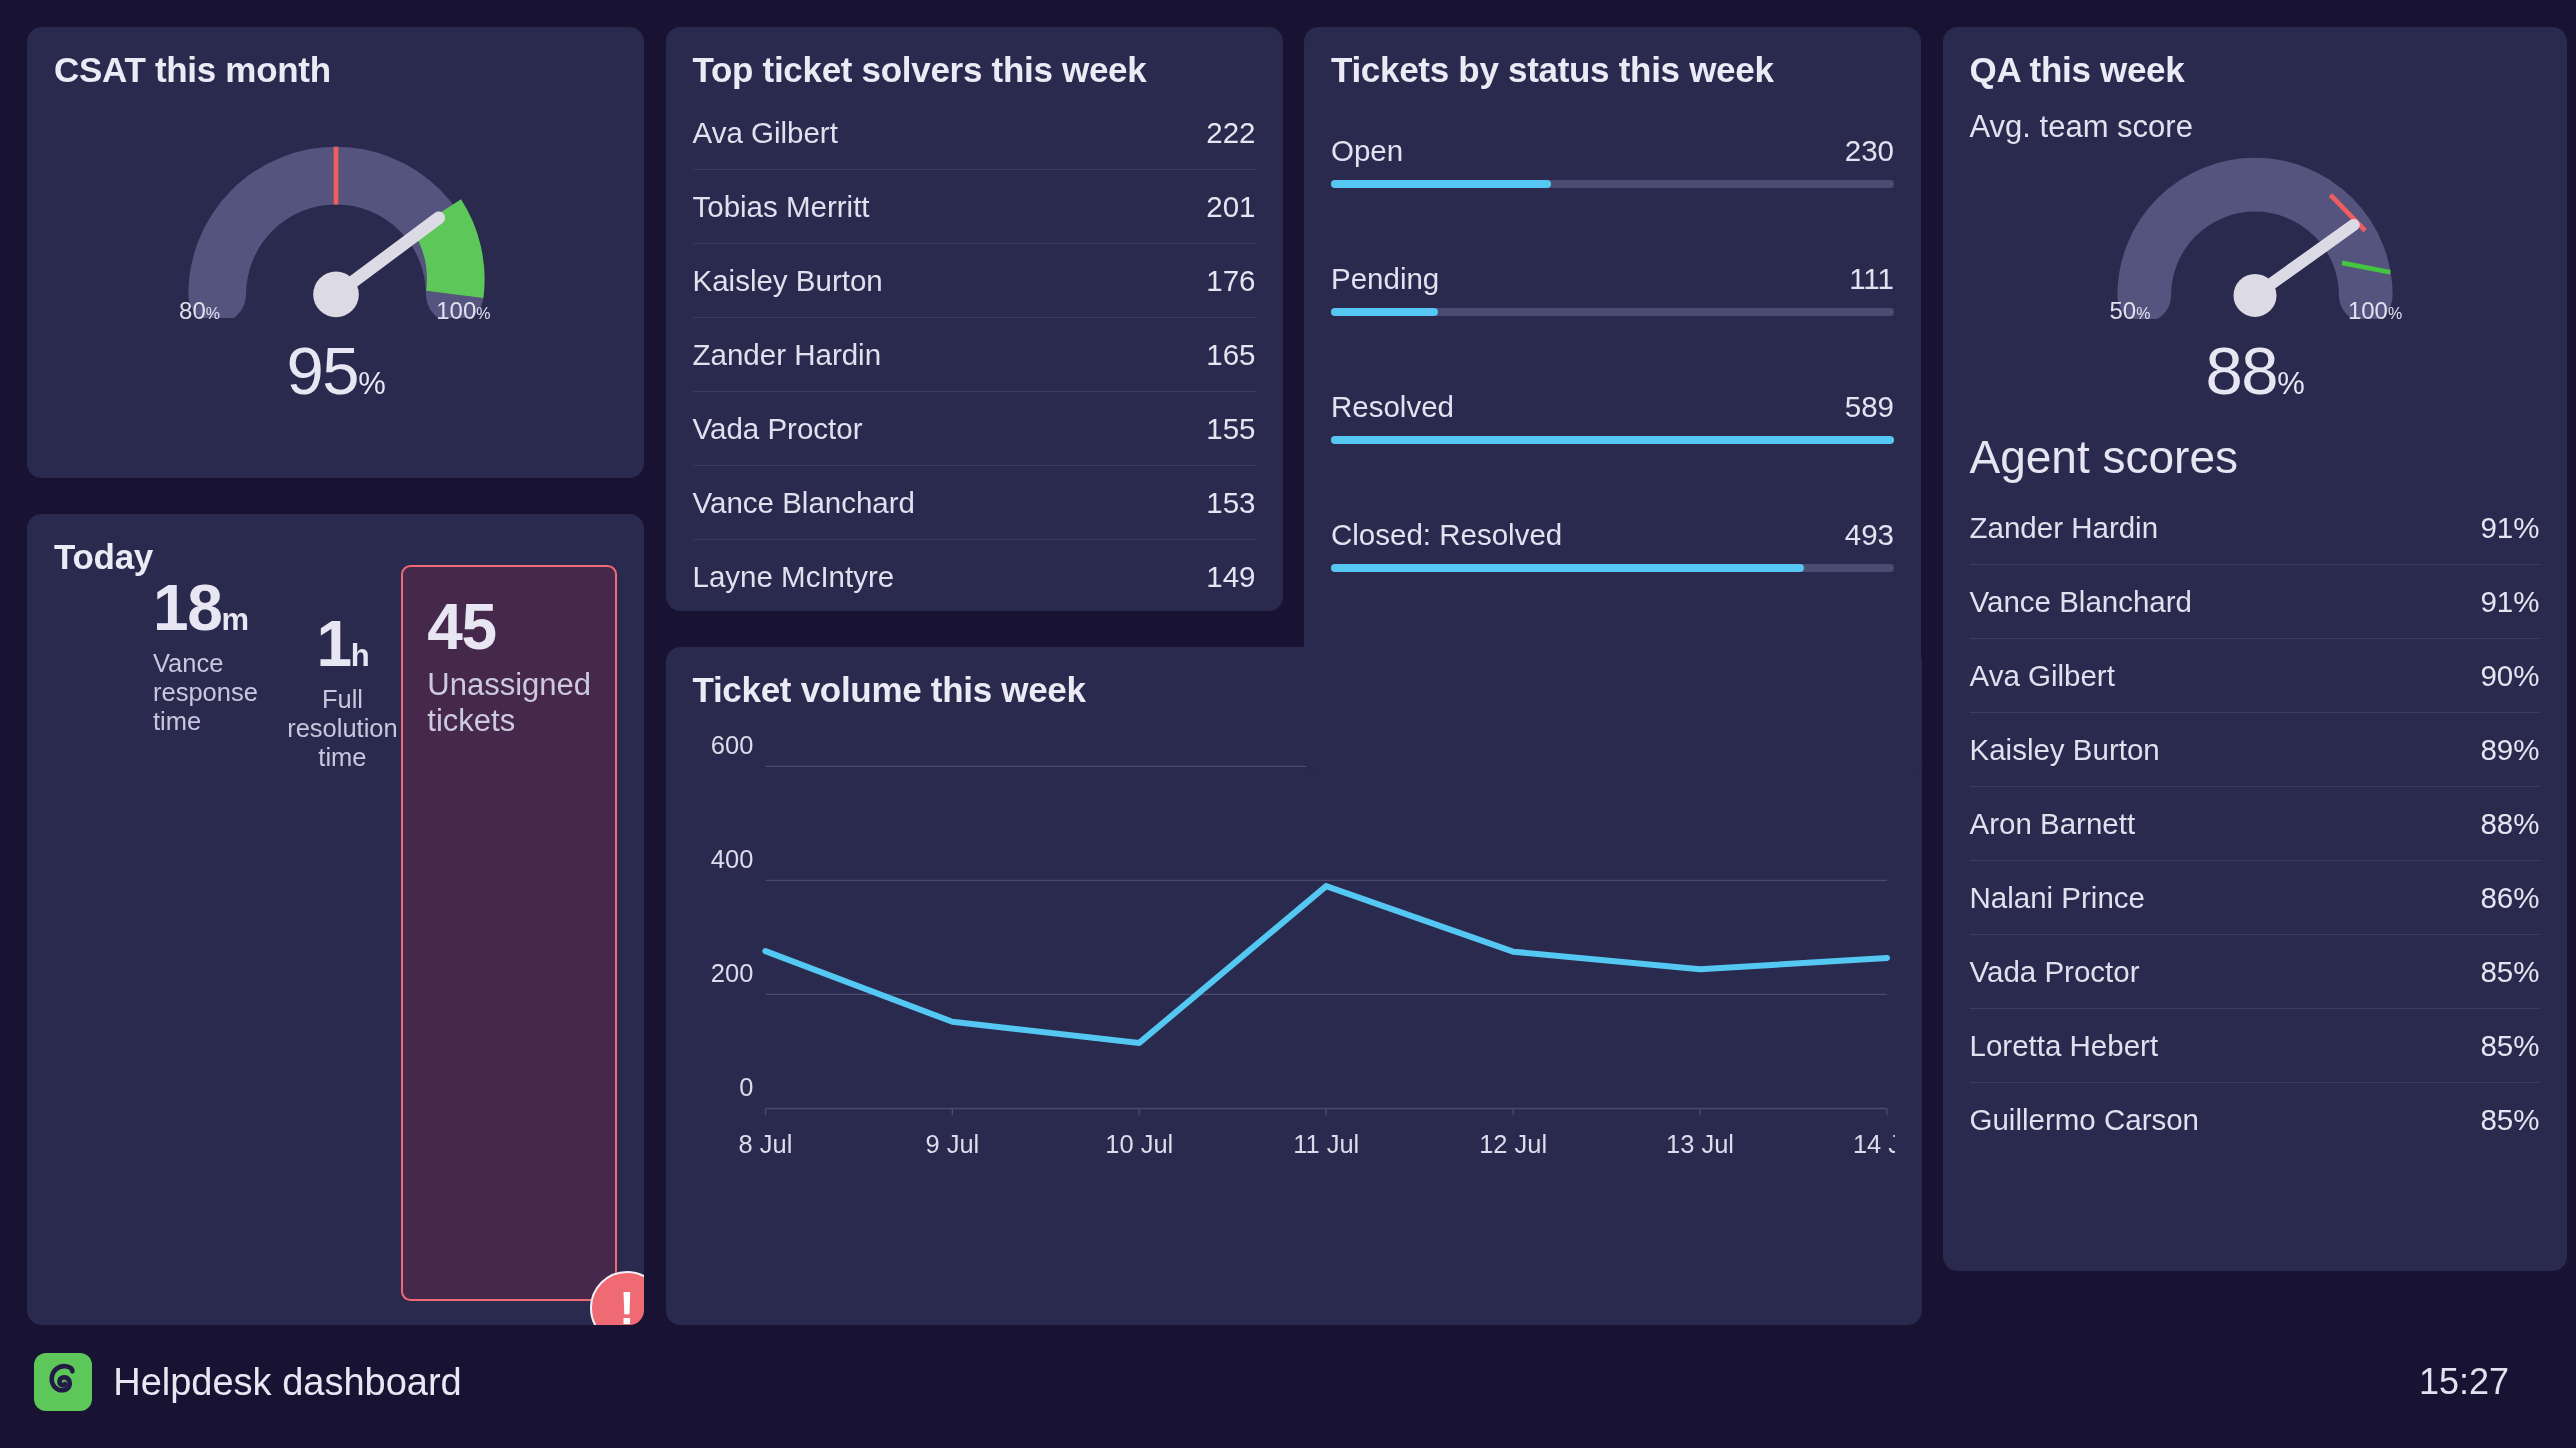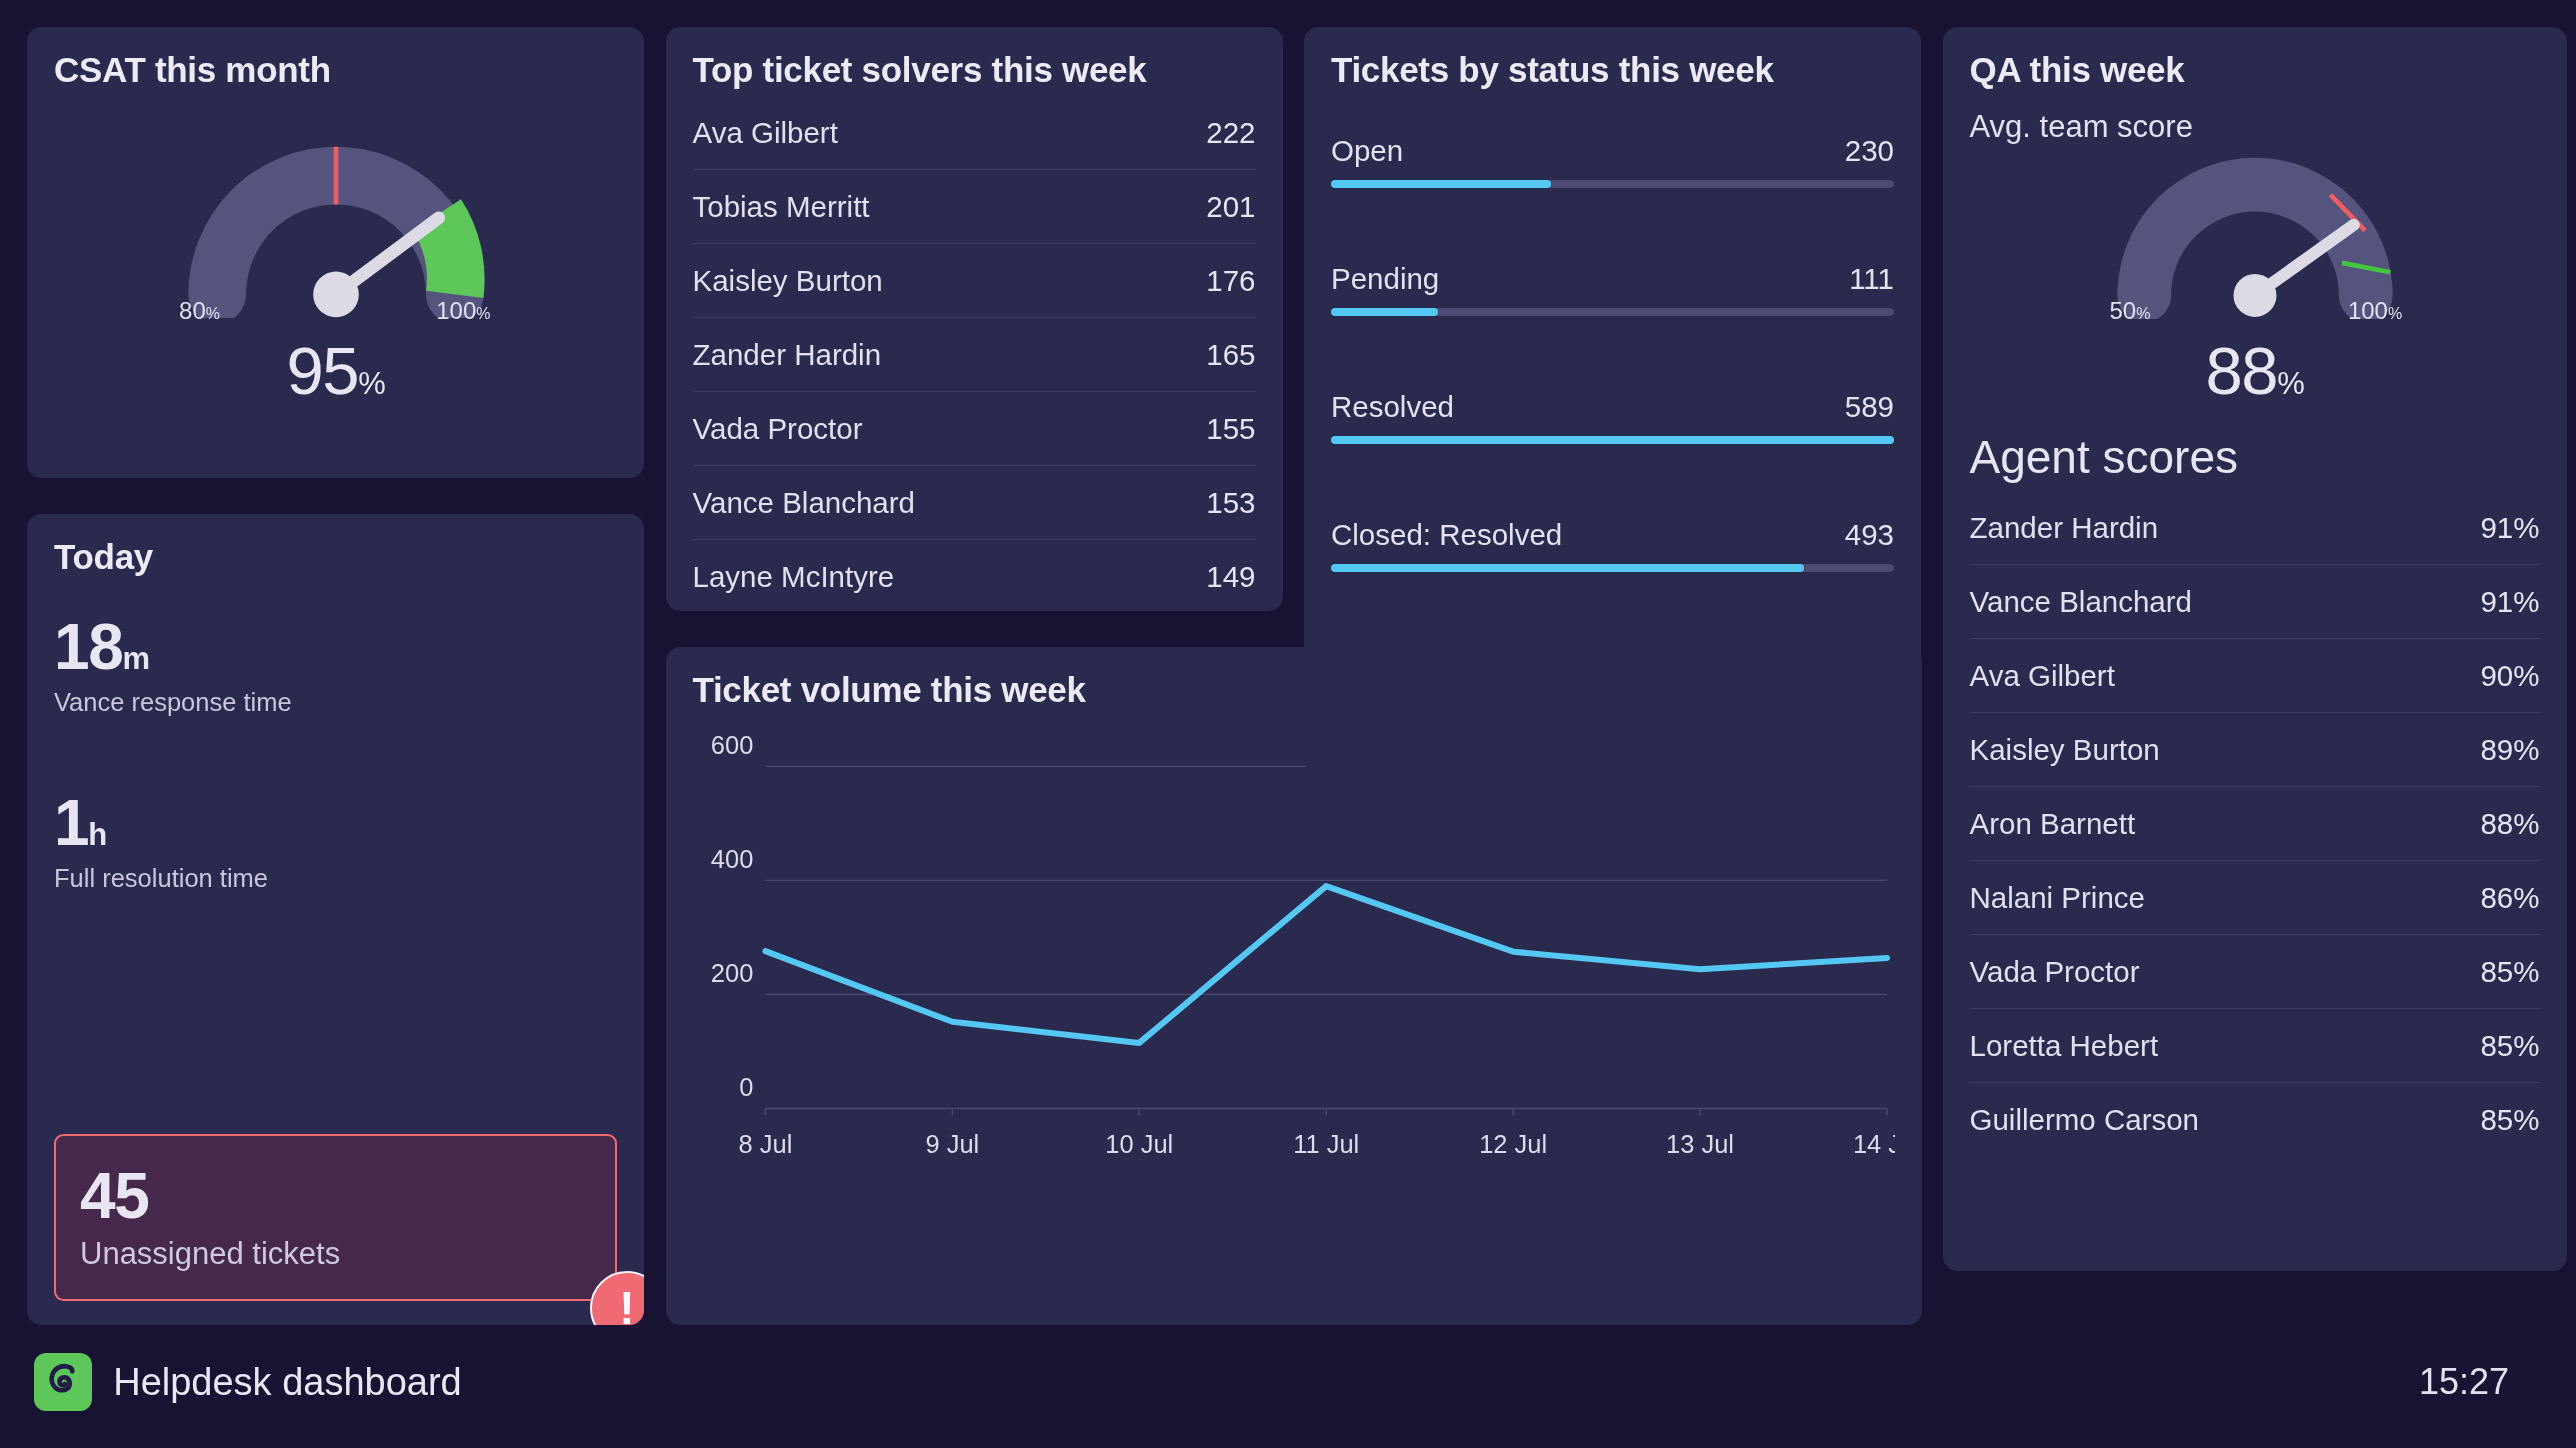--- a/index.html
+++ b/index.html
@@ -43,21 +43,21 @@
   .gauge-wrap { flex: 1; display: flex; flex-direction: column; align-items: center; justify-content: center; }
   .gauge-val { font-size: 67px; font-weight: 300; color: #e8e6f2; letter-spacing: -1.3px; line-height: 1; }
   .gauge-val .pct { font-size: 31px; font-weight: 400; }
   .gauge-svg-box { position: relative; }
   .glabel {
     position: absolute; font-size: 24px; color: #e2e0ee; white-space: nowrap;
   }
   .glabel .pc { font-size: 16px; }
 
   
-  .today-card { flex: 1; display: flex; flex-direction: column; }
+  .today-card { flex: 1; display: flex; flex-direction: row; }
   .metric { margin-top: 29.5px; }
   .metric-num { font-size: 64px; font-weight: 700; color: #e8e6f2; letter-spacing: -1.3px; line-height: 1; }
   .metric-num .unit { font-size: 31px; font-weight: 600; }
   .metric-label { font-size: 25.5px; color: #c9c6dd; margin-top: 9.4px; }
   .spacer { flex: 1; }
   .alert-box {
     border: 2px solid #ef6a72;
     background: #45284b;
     border-radius: 9.4px;
     padding: 28px 24px 27px 24px;
@@ -153,21 +153,21 @@
       <div class="card today-card">
         <div class="card-title">Today</div>
 
         <div class="metric" style="margin-top:38px;">
           <div class="metric-num">
             <span>18</span><span class="unit">m</span>
           </div>
           <div class="metric-label">Vance response time</div>
         </div>
 
-        <div class="metric" style="margin-top:74px;">
+        <div class="metric" style="margin-top:74px;text-align:center;">
           <div class="metric-num">
             <span>1</span><span class="unit">h</span>
           </div>
           <div class="metric-label">Full resolution time</div>
         </div>
 
         <div class="spacer"></div>
 
         <div class="alert-box">
           <div class="alert-num">45</div>

